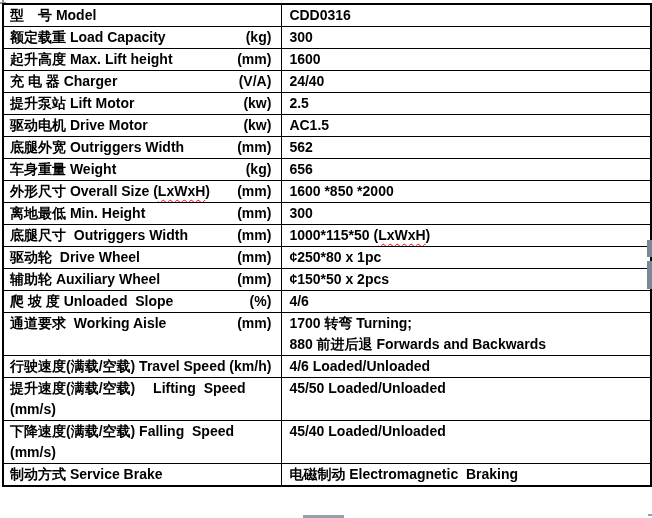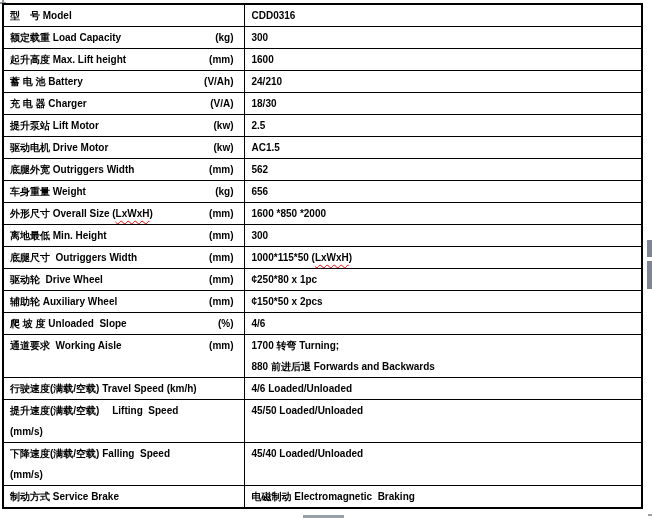--- a/index.html
+++ b/index.html
@@ -9,21 +9,21 @@
     font-weight:bold;color:#000;
   }
   .table-wrap{position:absolute;left:2px;top:3px;}
   table.spec{border-collapse:collapse;table-layout:fixed;border:2px solid #000;}
   table.spec td{
     border:1px solid #000;vertical-align:top;padding:0;overflow:hidden;
   }
   col.c1w{width:241px;}
   col.c2w{width:398px;}
   .line{
-    display:flex;align-items:center;line-height:21px;font-size:10px;
+    display:flex;align-items:center;line-height:21px;font-size:14px;
     white-space:pre;
   }
   td.c1 .line{padding-left:6px;padding-right:10px;}
   td.c2 .line{padding-left:7px;}
   .unit{margin-left:auto;padding-left:4px;}
   .wavy{
     text-decoration-line:underline;
     text-decoration-style:wavy;
     text-decoration-color:#ff0000;
     text-decoration-thickness:1px;
@@ -72,32 +72,24 @@
         <tr style="height: 21.3px;">
           <td class="c1">
             <div class="line"><span>起升高度 Max. Lift height</span><span class="unit">(mm)</span></div>
           </td>
           <td class="c2">
             <div class="line"><span>1600</span></div>
           </td>
         </tr>
         <tr style="height: 21.3px;">
           <td class="c1">
-            <div class="line"><span>蓄 电 池 Battery</span><span class="unit">(V/Ah)</span></div>
-          </td>
-          <td class="c2">
-            <div class="line"><span>24/210</span></div>
-          </td>
-        </tr>
-        <tr style="height: 21.3px;">
-          <td class="c1">
             <div class="line"><span>充 电 器 Charger</span><span class="unit">(V/A)</span></div>
           </td>
           <td class="c2">
-            <div class="line"><span>18/30</span></div>
+            <div class="line"><span>24/40</span></div>
           </td>
         </tr>
         <tr style="height: 21.3px;">
           <td class="c1">
             <div class="line"><span>提升泵站 Lift Motor</span><span class="unit">(kw)</span></div>
           </td>
           <td class="c2">
             <div class="line"><span>2.5</span></div>
           </td>
         </tr>

